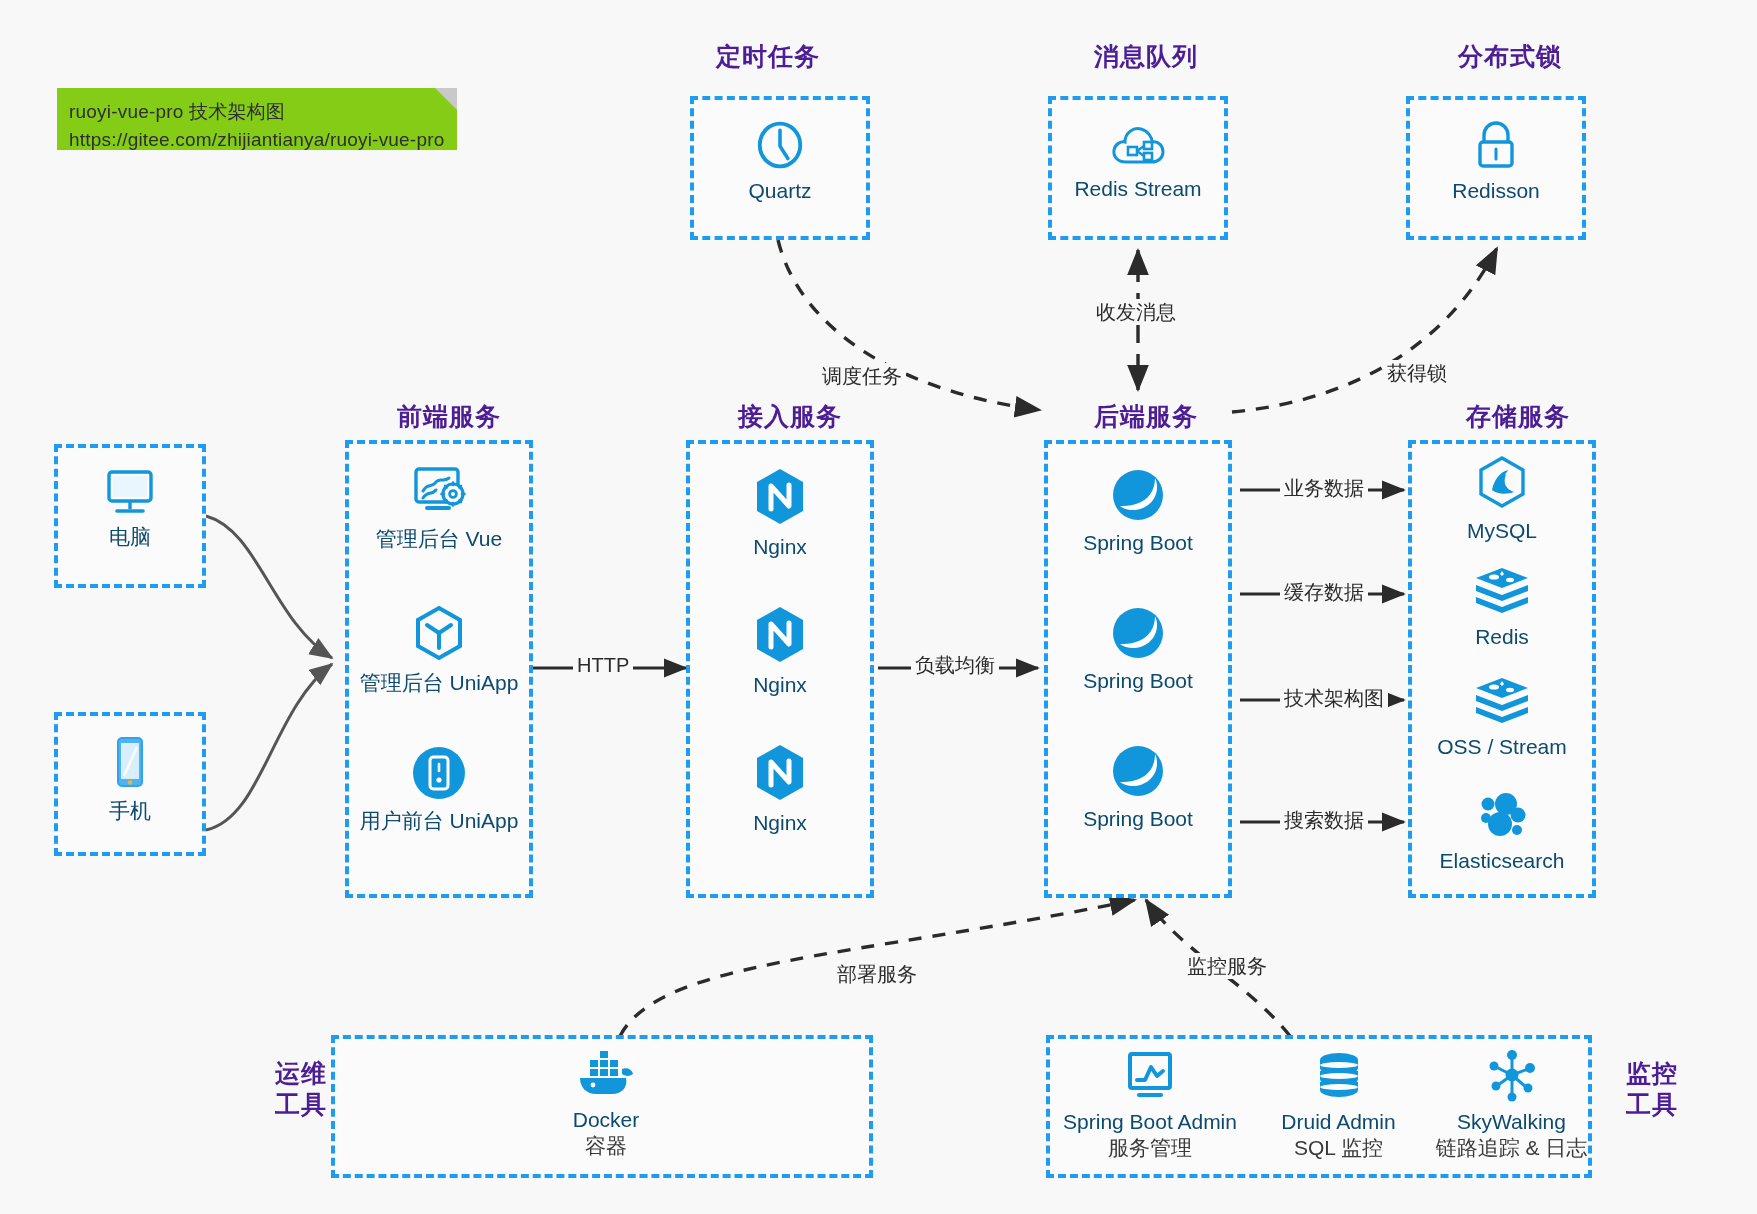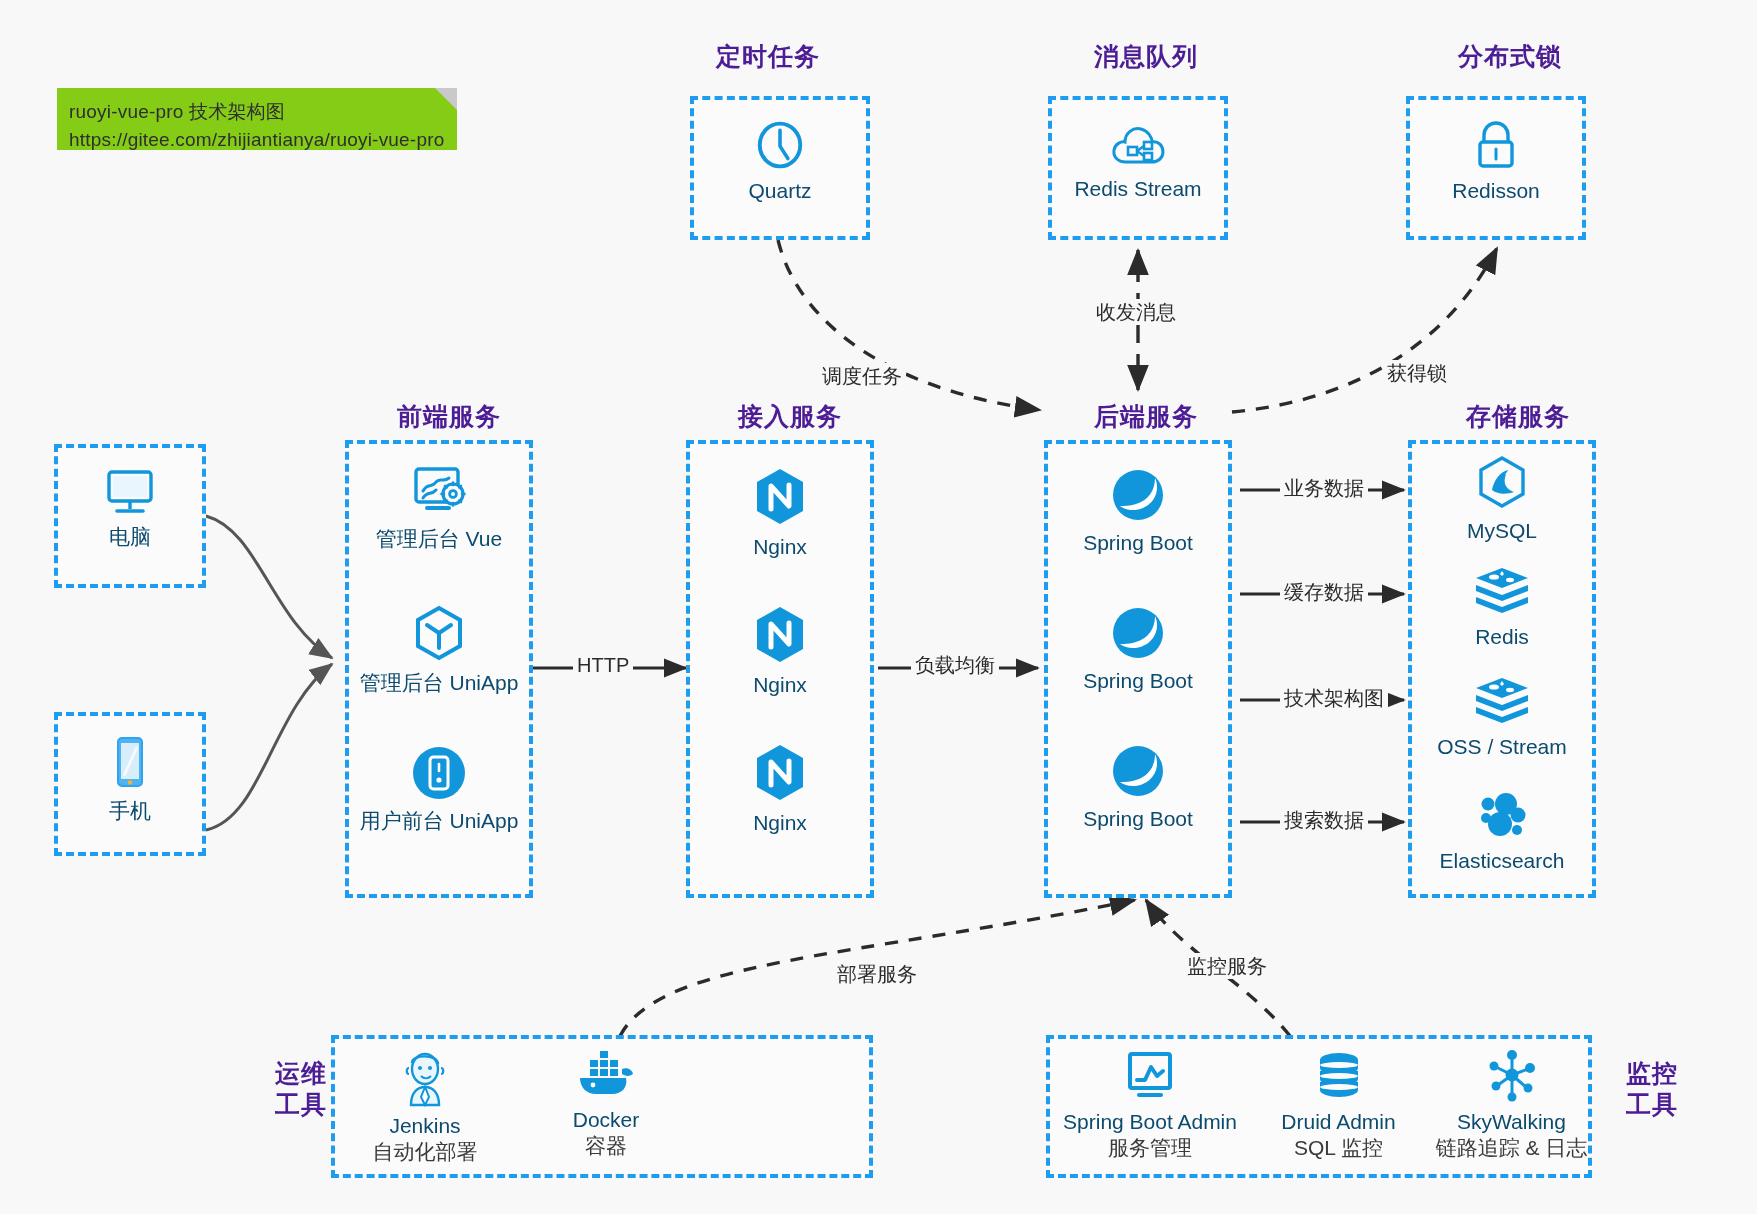--- a/index.html
+++ b/index.html
@@ -385,37 +385,20 @@
       <span class="lbl">Elasticsearch</span>
     </div>
   </div>
 
   <div class="gtitle side" style="left:255px;top:1058px;width:72px;">
     <div>运维</div>
     <div>工具</div>
   </div>
   <div class="gbox" style="left:331px;top:1035px;width:542px;height:143px;">
 
-    <div class="node" style="top:10px;left:0;width:180px;">
-      <span class="ico">
-        <svg width="52" height="58" viewBox="0 0 52 58">
-          <ellipse cx="26" cy="20" rx="13" ry="15" fill="#eaf6fe" stroke="#1296db" stroke-width="2.4"></ellipse>
-          <path d="M13 14 C13 5 39 5 39 15" fill="none" stroke="#1296db" stroke-width="2.4"></path>
-          <circle cx="21" cy="19" r="2" fill="#1296db"></circle>
-          <circle cx="31" cy="19" r="2" fill="#1296db"></circle>
-          <path d="M22 27 C25 30 29 30 32 27" fill="none" stroke="#1296db" stroke-width="2"></path>
-          <path d="M12 56 C12 44 18 38 26 38 C34 38 40 44 40 56 Z" fill="#eaf6fe" stroke="#1296db" stroke-width="2.4"></path>
-          <path d="M26 38 L22 48 L26 56 L30 48 Z" fill="#ffffff" stroke="#1296db" stroke-width="2"></path>
-          <path d="M10 19 C7 19 7 25 10 25" fill="none" stroke="#1296db" stroke-width="2.2"></path>
-          <path d="M42 19 C45 19 45 25 42 25" fill="none" stroke="#1296db" stroke-width="2.2"></path>
-        </svg>
-      </span>
-      <span class="lbl">Jenkins</span>
-      <span class="lbl2">自动化部署</span>
-    </div>
 
     <div class="node" style="top:10px;left:181px;width:180px;">
       <span class="ico">
         <svg width="60" height="52" viewBox="0 0 60 52">
           <g fill="#1296db">
             <rect x="14" y="20" width="8" height="7"></rect>
               <rect x="24" y="20" width="8" height="7"></rect>
             <rect x="34" y="20" width="8" height="7"></rect>
             <rect x="14" y="11" width="8" height="7"></rect>
               <rect x="24" y="11" width="8" height="7"></rect>

